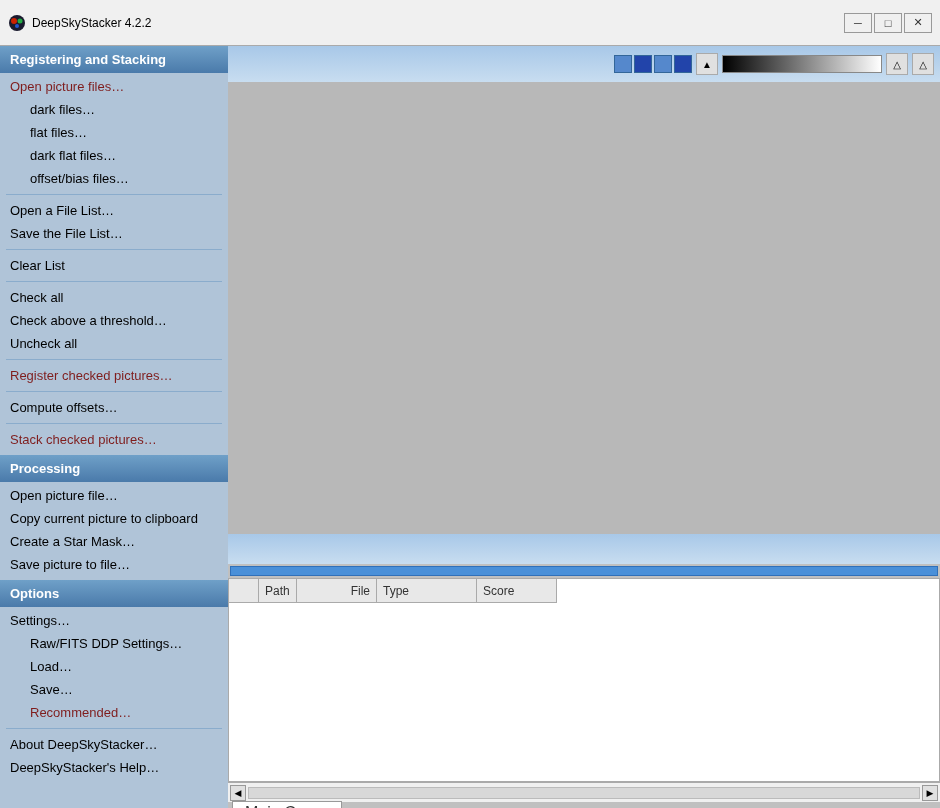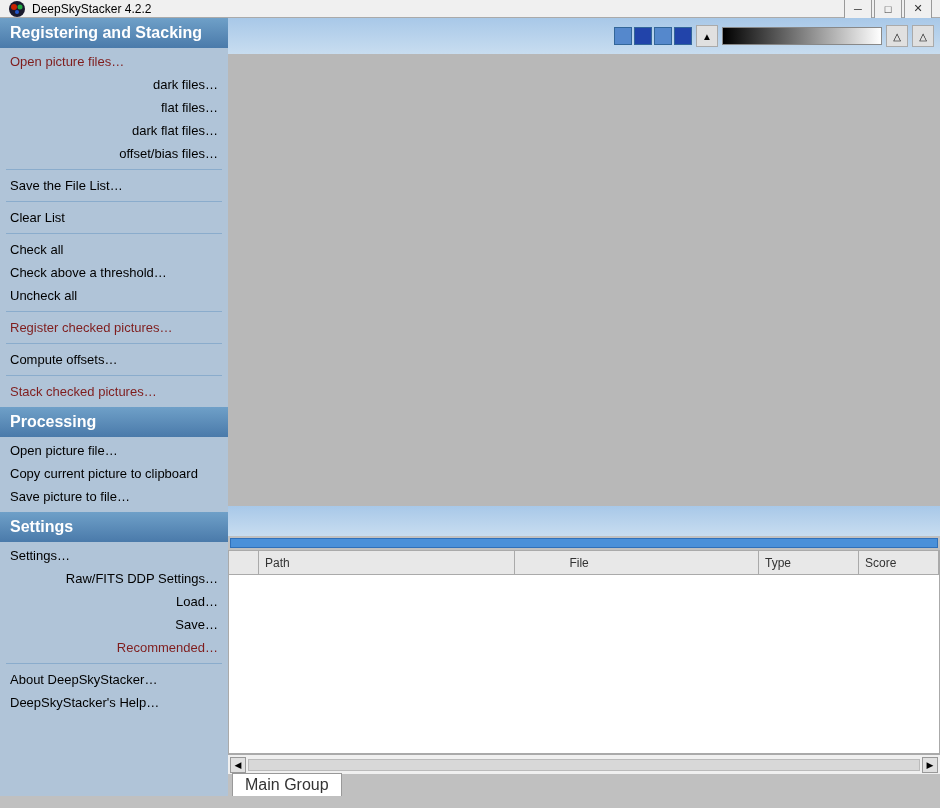--- a/index.html
+++ b/index.html
@@ -12,21 +12,21 @@
       overflow: hidden;
       position: relative;
     }
 
     
     .title-bar {
       display: flex;
       align-items: center;
       justify-content: space-between;
       background: #f0f0f0;
-      height: 18px;
+      height: 46px;
       padding: 0 8px;
       border-bottom: 1px solid #aaa;
     }
     .title-bar-left {
       display: flex;
       align-items: center;
       gap: 6px;
     }
     .app-icon {
       width: 18px;
@@ -69,33 +69,33 @@
     }
 
     .sidebar-section {
       margin-bottom: 4px;
     }
 
     .sidebar-section-header {
       background: linear-gradient(to bottom, #6fa0c8, #4a7aaa);
       color: #fff;
       font-weight: bold;
-      font-size: 16px;
+      font-size: 13px;
       padding: 6px 10px;
       margin-bottom: 2px;
     }
 
     .sidebar-item {
       padding: 4px 10px;
       cursor: pointer;
       color: #000;
       white-space: nowrap;
     }
     .sidebar-item.red { color: #7f1d1d; font-weight: normal; }
-    .sidebar-item.indented { padding-left: 30px; text-align: right; }
+    .sidebar-item.indented { padding-left: 30px; }
     .sidebar-divider {
       height: 1px;
       background: #8aaccc;
       margin: 4px 6px;
     }
 
     
     .content-area {
       flex: 1;
       display: flex;
@@ -172,21 +172,21 @@
       padding: 0 4px;
     }
 
     .table-container {
       flex: 1;
       background: #fff;
       border: 1px solid #aaa;
       margin: 0;
       overflow: hidden;
       display: flex;
-      flex-direction: column;
+      flex-direction: row;
     }
 
     .table-header {
       display: flex;
       background: #e8e8e8;
       border-bottom: 1px solid #aaa;
       height: 24px;
       align-items: center;
     }
 
@@ -291,42 +291,44 @@
 
   <div class="sidebar" id="sidebar-container">
   <div class="sidebar-section">
         <div class="sidebar-section-header">Registering and Stacking</div>
         <div class="sidebar-item red">Open picture files…</div>
         <div class="sidebar-item indented">dark files…</div>
         <div class="sidebar-item indented">flat files…</div>
         <div class="sidebar-item indented">dark flat files…</div>
         <div class="sidebar-item indented">offset/bias files…</div>
         <div class="sidebar-divider"></div>
+        <div class="sidebar-item">Open a File List…</div>
         <div class="sidebar-item">Save the File List…</div>
         <div class="sidebar-divider"></div>
         <div class="sidebar-item">Clear List</div>
         <div class="sidebar-divider"></div>
         <div class="sidebar-item">Check all</div>
         <div class="sidebar-item">Check above a threshold…</div>
         <div class="sidebar-item">Uncheck all</div>
         <div class="sidebar-divider"></div>
         <div class="sidebar-item red">Register checked pictures…</div>
         <div class="sidebar-divider"></div>
         <div class="sidebar-item">Compute offsets…</div>
         <div class="sidebar-divider"></div>
         <div class="sidebar-item red">Stack checked pictures…</div>
       </div>
       <div class="sidebar-section">
         <div class="sidebar-section-header">Processing</div>
         <div class="sidebar-item">Open picture file…</div>
         <div class="sidebar-item">Copy current picture to clipboard</div>
+        <div class="sidebar-item">Create a Star Mask…</div>
         <div class="sidebar-item">Save picture to file…</div>
       </div>
       <div class="sidebar-section">
-        <div class="sidebar-section-header">Settings</div>
+        <div class="sidebar-section-header">Options</div>
         <div class="sidebar-item">Settings…</div>
         <div class="sidebar-item indented">Raw/FITS DDP Settings…</div>
         <div class="sidebar-item indented">Load…</div>
         <div class="sidebar-item indented">Save…</div>
         <div class="sidebar-item red indented">Recommended…</div>
         <div class="sidebar-divider"></div>
         <div class="sidebar-item">About DeepSkyStacker…</div>
         <div class="sidebar-item">DeepSkyStacker's Help…</div>
       </div>
     </div>

